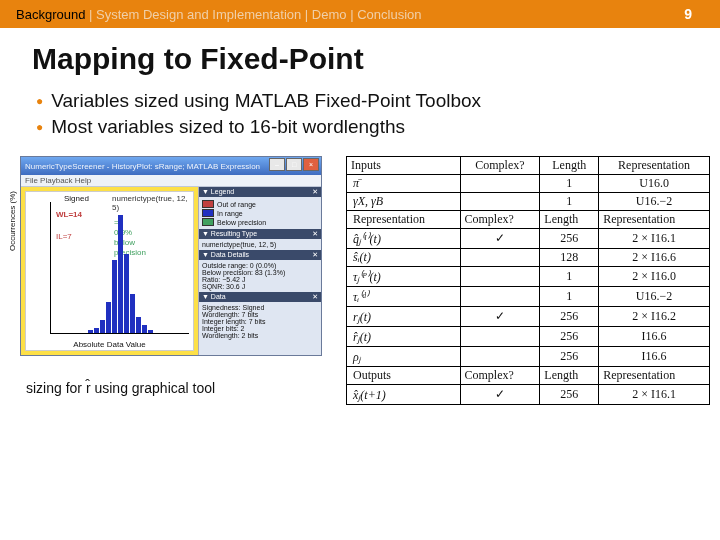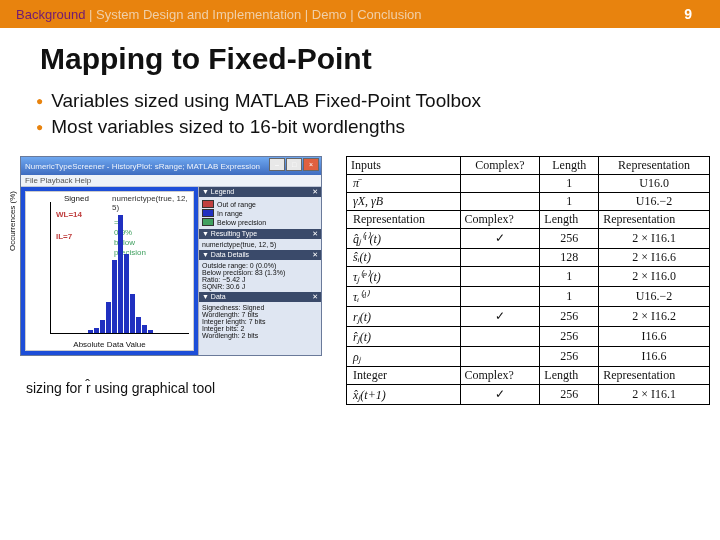--- a/index.html
+++ b/index.html
@@ -1,27 +1,27 @@
 <!DOCTYPE html>
 <html><head>
 <meta charset="utf-8">
 <style>
 html,body{margin:0;padding:0;font-family:Arial,Helvetica,sans-serif;background:#fff;color:#111;width:720px;height:540px;overflow:hidden}
 .topbar{background:#e8830e;color:#fff;height:28px;display:flex;align-items:center;padding:0 16px;position:relative}
 .topbar .nav{font-size:13px}
-.topbar .nav .current{color:#701a75}
+.topbar .nav .current{color:#000000}
 .topbar .nav .other{color:#f0cfa8}
 .pagenum{position:absolute;right:28px;top:0;height:28px;line-height:28px;font-weight:bold;font-size:14px}
-.title{font-size:30px;font-weight:bold;margin:14px 0 14px 40px}
+.title{font-size:30px;font-weight:bold;margin:14px 0 14px 32px}
 .bullets{margin:0 0 0 36px}
 .bullets .row{display:flex;align-items:flex-start;font-size:19px;margin-bottom:4px}
 .bullets .dot{color:#e8830e;font-size:12px;line-height:22px;margin-right:8px}
 .content{display:flex;padding:14px 10px 0 20px}
 .figwrap{width:320px}
-.matlab{border:1px solid #6a7a9a;background:#1d4ed8;font-size:9px;width:300px}
+.matlab{border:1px solid #6a7a9a;background:#fde047;font-size:9px;width:300px}
 .wbar{background:linear-gradient(#6fa8f0,#3e6cc0);color:#fff;padding:2px 4px;display:flex;align-items:center;position:relative;height:14px}
 .wbar .t{font-size:8px;opacity:.9}
 .wbtns{position:absolute;right:2px;top:1px;display:flex;gap:1px}
 .wb{width:14px;height:11px;background:#e8e8e8;border:1px solid #666;font-size:7px;display:flex;align-items:center;justify-content:center}
 .wb.close{background:#e06040;color:#fff}
 .menu{background:#eef2f8;border-bottom:1px solid #c0c8d8;padding:1px 4px;font-size:8px;color:#555}
 .body{display:flex;height:168px}
 .plot{flex:1;background:#fff;margin:4px;border:1px solid #ccc;position:relative;padding:4px 2px 0 26px}
 .plotlbl{font-size:8px;position:absolute}
 .axes{position:absolute;left:24px;top:10px;right:4px;bottom:16px;border-left:1px solid #000;border-bottom:1px solid #000}
@@ -80,21 +80,21 @@
           <div class="wb">□</div>
           <div class="wb close">×</div>
         </div>
       </div>
       <div class="menu">File   Playback   Help</div>
       <div class="body">
         <div class="plot">
           <div class="plotlbl" style="left:38px;top:2px">Signed</div>
           <div class="plotlbl" style="left:86px;top:2px;color:#333">numerictype(true, 12, 5)</div>
           <div class="plotlbl" style="left:30px;top:18px;color:#c04040;font-weight:bold">WL=14</div>
-          <div class="plotlbl" style="left:30px;top:40px;color:#c04040;font-weight:bold">IL=7</div>
+          <div class="plotlbl" style="left:30px;top:40px;color:#c04040;font-weight:normal">IL=7</div>
           <div class="plotlbl" style="left:88px;top:26px;color:#40a060">=5</div>
           <div class="plotlbl" style="left:88px;top:36px;color:#40a060">0.9%</div>
           <div class="plotlbl" style="left:88px;top:46px;color:#40a060">below</div>
           <div class="plotlbl" style="left:88px;top:56px;color:#40a060">precision</div>
           <div class="plotlbl" style="left:2px;top:50%;transform:rotate(-90deg) translate(20px,-20px);transform-origin:left top">Occurrences (%)</div>
           <div class="plotlbl" style="left:50%;bottom:1px;transform:translateX(-50%)">Absolute Data Value</div>
           <div class="axes">
             <div class="bars" id="bars">
                 <div class="bar" style="height: 2%;"></div>
                 <div class="bar" style="height: 4%;"></div>
@@ -234,21 +234,21 @@
             <td>256</td>
             <td>I16.6</td>
           </tr>
           <tr>
             <td class="l"><i>ρⱼ</i></td>
             <td></td>
             <td>256</td>
             <td>I16.6</td>
           </tr>
           <tr class="sect">
-            <td class="l">Integer</td>
+            <td class="l">Outputs</td>
             <td>Complex?</td>
             <td>Length</td>
             <td>Representation</td>
           </tr>
           <tr>
             <td class="l"><i>x̂ⱼ(t+1)</i></td>
             <td>✓</td>
             <td>256</td>
             <td>2 × I16.1</td>
           </tr>

